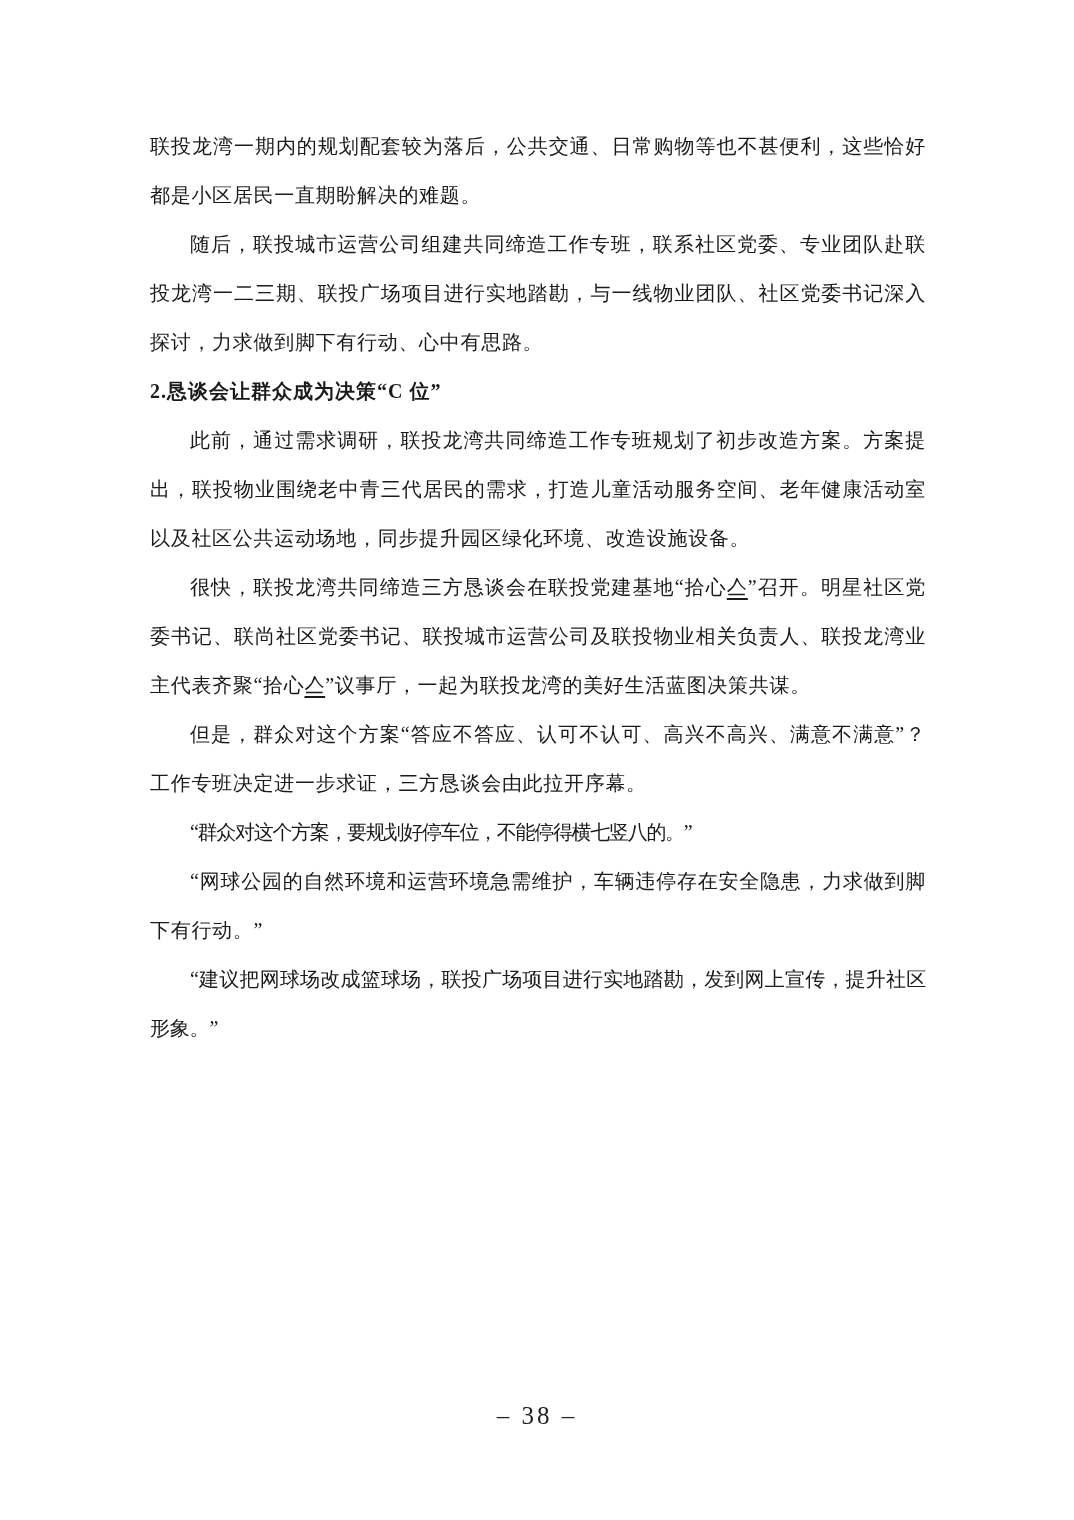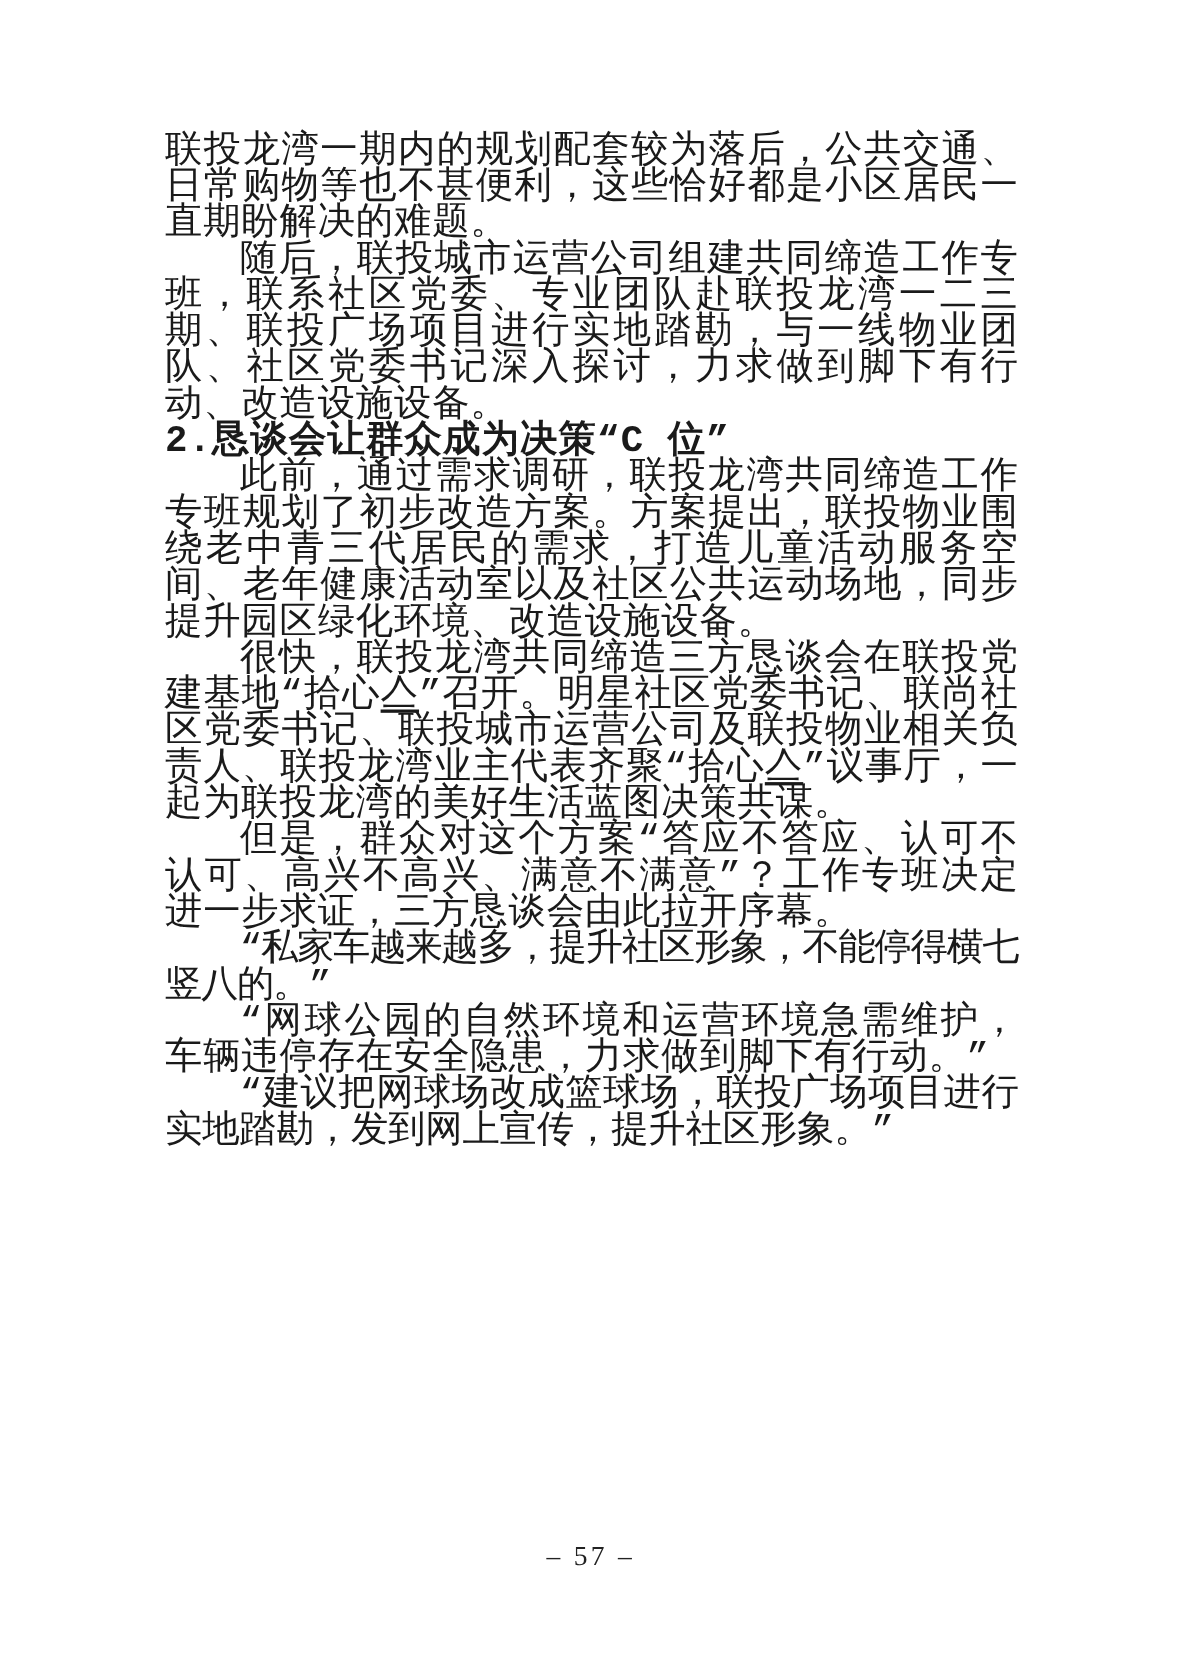--- a/index.html
+++ b/index.html
@@ -17,26 +17,25 @@
     color: #1a1a1a;
   }
   .content {
     position: absolute;
     left: 150px;
     top: 122px;
     width: 776px;
   }
   .content p {
     margin: 0;
-    font-size: 34px;
-    line-height: 33px;
+    font-size: 20px;
+    line-height: 49px;
     letter-spacing: 0.7px;
     text-align: justify;
     text-indent: 2em;
-    font-family: Liberation Mono, monospace;
   }
   p.noindent {
     text-indent: 0;
   }
   p.heading {
     text-indent: 0;
     text-align: left;
     font-weight: bold;
     letter-spacing: 1px;
   }
@@ -60,24 +59,24 @@
     letter-spacing: 3px;
     color: #222222;
   }
 </style>
 </head>
 <body>
 
 <div class="page">
   <div class="content">
     <p class="noindent">联投龙湾一期内的规划配套较为落后，公共交通、日常购物等也不甚便利，这些恰好都是小区居民一直期盼解决的难题。</p>
-    <p>随后，联投城市运营公司组建共同缔造工作专班，联系社区党委、专业团队赴联投龙湾一二三期、联投广场项目进行实地踏勘，与一线物业团队、社区党委书记深入探讨，力求做到脚下有行动、改造设施设备。</p>
+    <p>随后，联投城市运营公司组建共同缔造工作专班，联系社区党委、专业团队赴联投龙湾一二三期、联投广场项目进行实地踏勘，与一线物业团队、社区党委书记深入探讨，力求做到脚下有行动、心中有思路。</p>
     <p class="heading">2.恳谈会让群众成为决策“C 位”</p>
     <p>此前，通过需求调研，联投龙湾共同缔造工作专班规划了初步改造方案。方案提出，联投物业围绕老中青三代居民的需求，打造儿童活动服务空间、老年健康活动室以及社区公共运动场地，同步提升园区绿化环境、改造设施设备。</p>
     <p>很快，联投龙湾共同缔造三方恳谈会在联投党建基地“拾心<u>亼</u>”召开。明星社区党委书记、联尚社区党委书记、联投城市运营公司及联投物业相关负责人、联投龙湾业主代表齐聚“拾心<u>亼</u>”议事厅，一起为联投龙湾的美好生活蓝图决策共谋。</p>
     <p>但是，群众对这个方案“答应不答应、认可不认可、高兴不高兴、满意不满意”？工作专班决定进一步求证，三方恳谈会由此拉开序幕。</p>
-    <p class="tight">“私家车越来越多，提升社区形象，不能停得横七竖八的。”</p>
+    <p class="tight">“群众对这个方案，要规划好停车位，不能停得横七竖八的。”</p>
     <p>“网球公园的自然环境和运营环境急需维护，车辆违停存在安全隐患，力求做到脚下有行动。”</p>
     <p class="tight2">“建议把网球场改成篮球场，联投广场项目进行实地踏勘，发到网上宣传，提升社区形象。”</p>
   </div>
 
-  <div class="footer">– 57 –</div>
+  <div class="footer">– 38 –</div>
 </div>
 
 </body></html>

